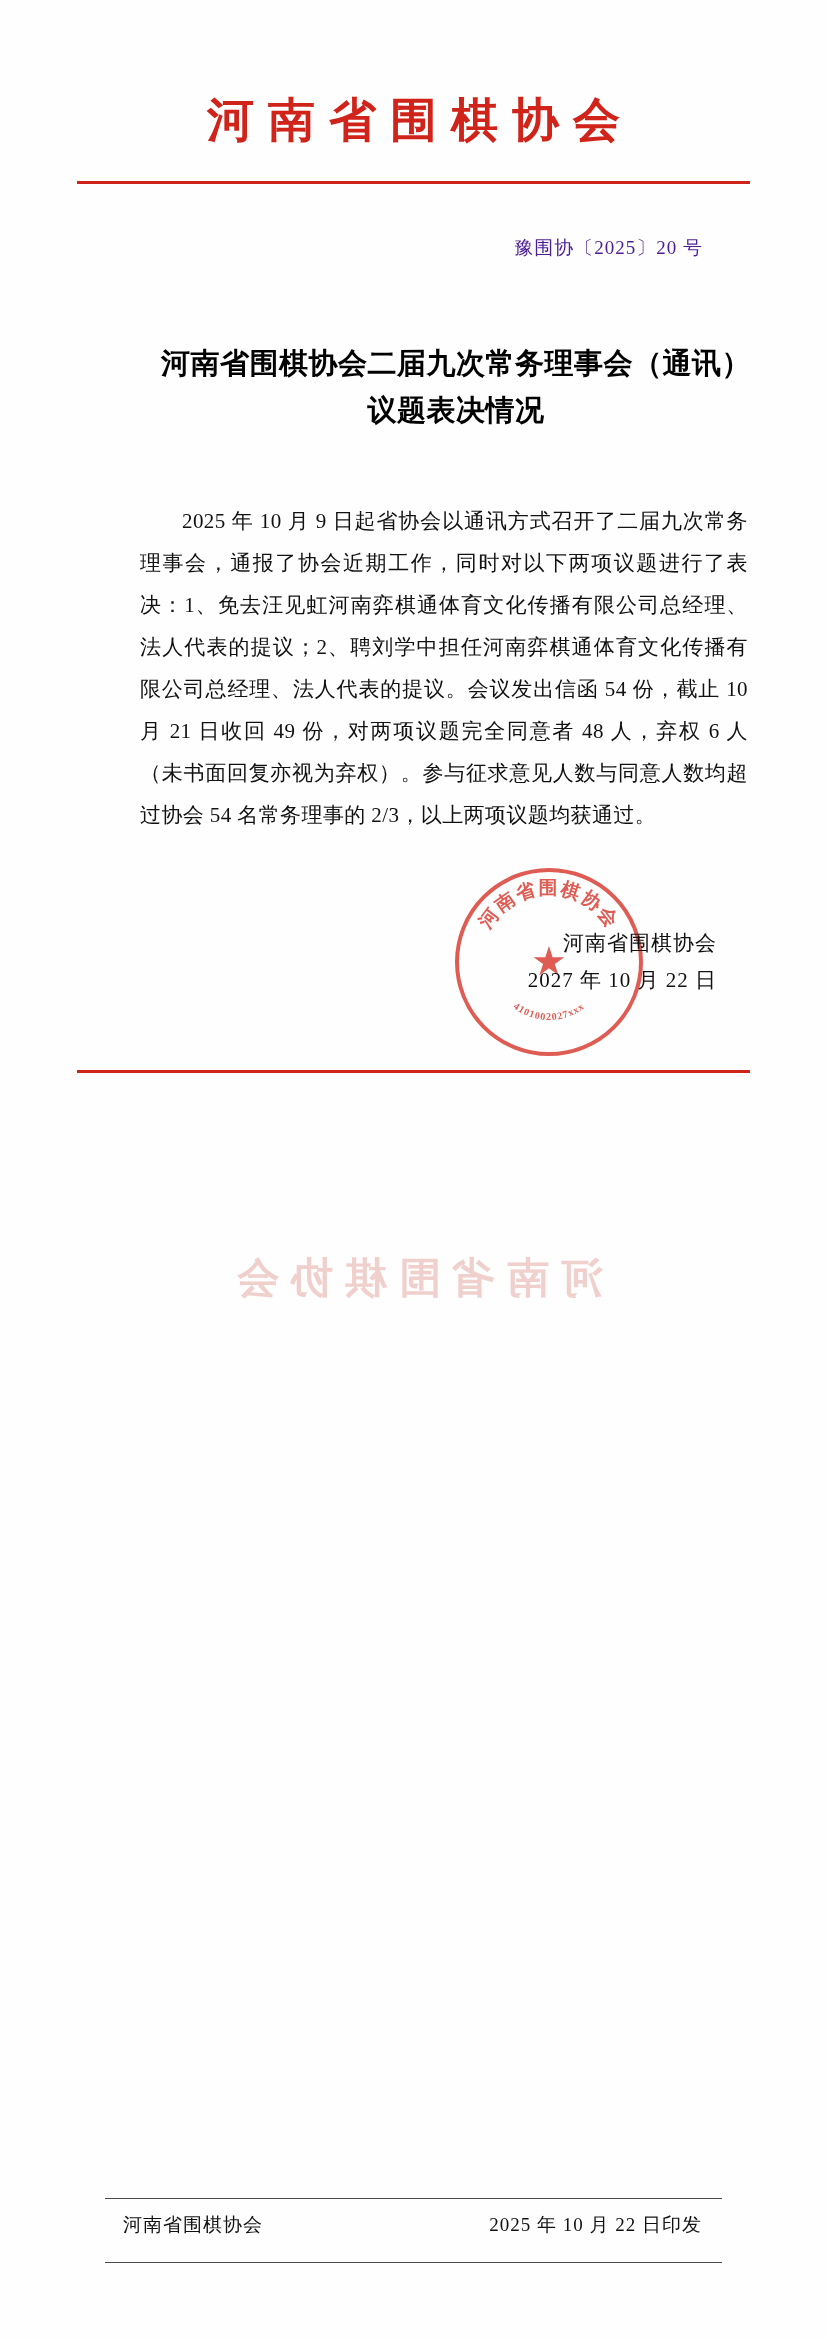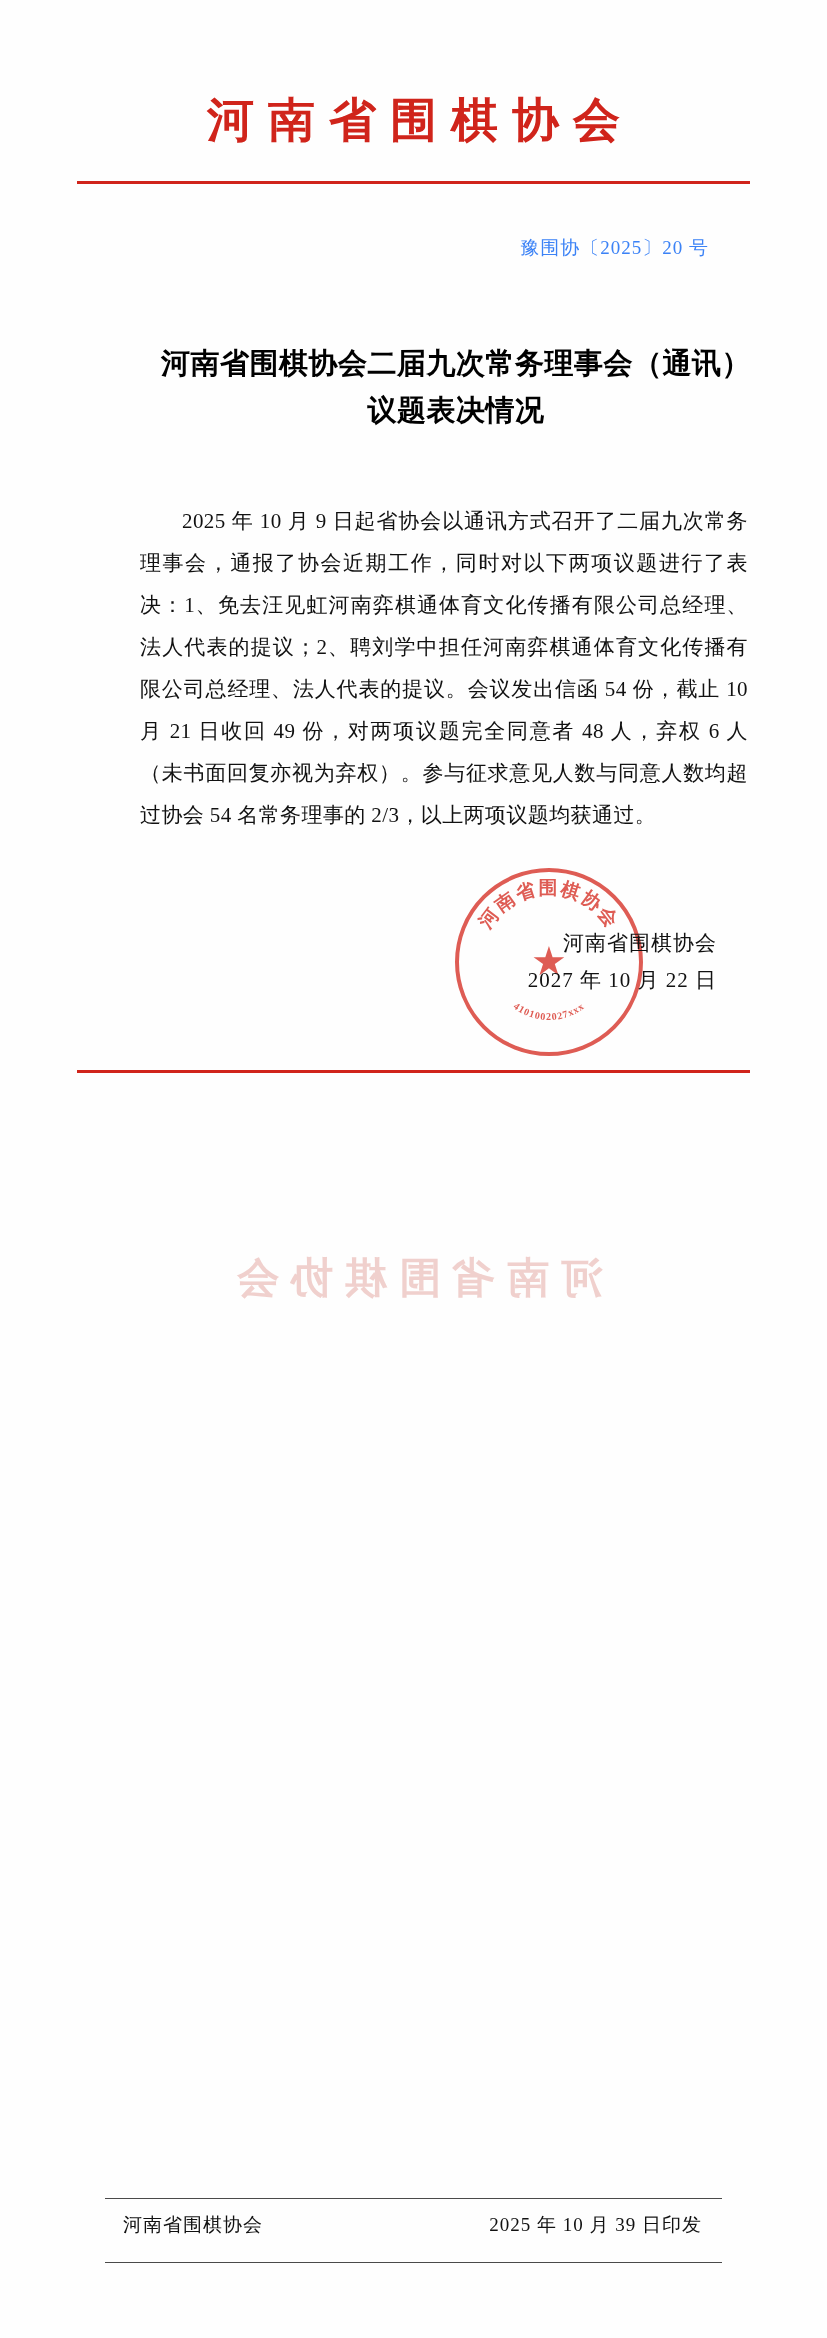--- a/index.html
+++ b/index.html
@@ -37,24 +37,24 @@
     font-size: 47px;
     letter-spacing: 14px;
     text-indent: 14px;
     line-height: 1.1;
     white-space: nowrap;
   }
 
   .doc-number {
     position: absolute;
     top: 235px;
-    right: 118px;
+    right: 124px;
     font-size: 19px;
     letter-spacing: 1px;
-    color: #3b82f6;
+    color: #4c1d95;
   }
 
   .red-rule {
     position: absolute;
     left: 77px;
     width: 673px;
     height: 3px;
     background: #d0241b;
   }
   .red-rule.top { top: 181px; }
@@ -230,17 +230,17 @@
     <div class="sig-line">2027 年 10 月 22 日</div>
   </div>
 
   <div class="red-rule bottom"></div>
 
   <div class="watermark">河南省围棋协会</div>
 
   <div class="footer-rule upper"></div>
   <div class="footer">
     <span class="footer-left">河南省围棋协会</span>
-    <span class="footer-right">2025 年 10 月 39 日印发</span>
+    <span class="footer-right">2025 年 10 月 22 日印发</span>
   </div>
   <div class="footer-rule lower"></div>
 
 </div>
 
 </body></html>

